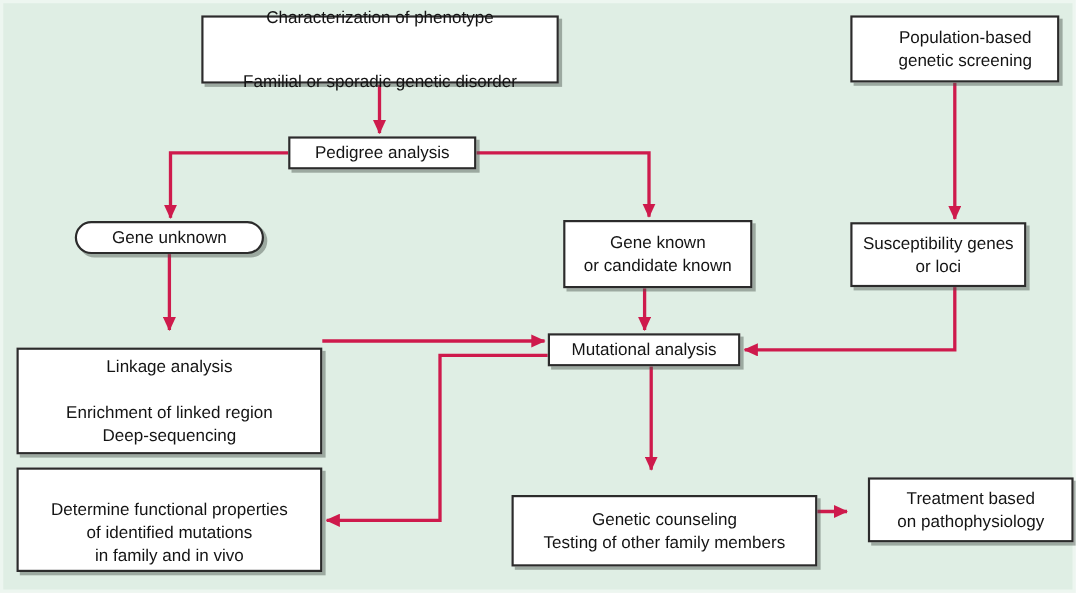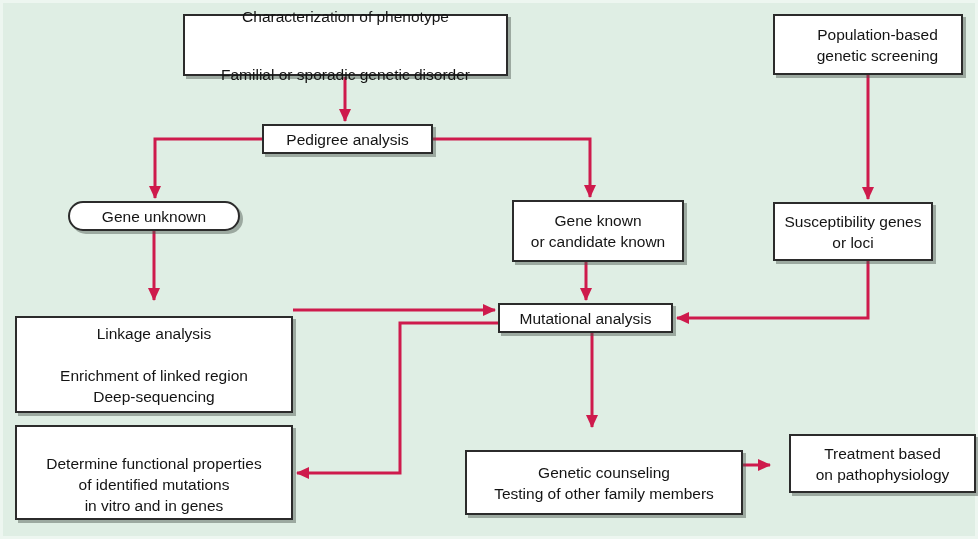--- a/index.html
+++ b/index.html
@@ -114,21 +114,21 @@
     <div class="line">Deep-sequencing</div>
   </div>
 
   <div class="node" id="node-mutational">
     <div class="line">Mutational analysis</div>
   </div>
 
   <div class="node" id="node-determine">
     <div class="line">Determine functional properties</div>
     <div class="line">of identified mutations</div>
-    <div class="line">in vitro and in genes</div>
+    <div class="line">in family and in vivo</div>
   </div>
 
   <div class="node" id="node-counseling">
     <div class="line">Genetic counseling</div>
     <div class="line">Testing of other family members</div>
   </div>
 
   <div class="node" id="node-treatment">
     <div class="line">Treatment based</div>
     <div class="line">on pathophysiology</div>

